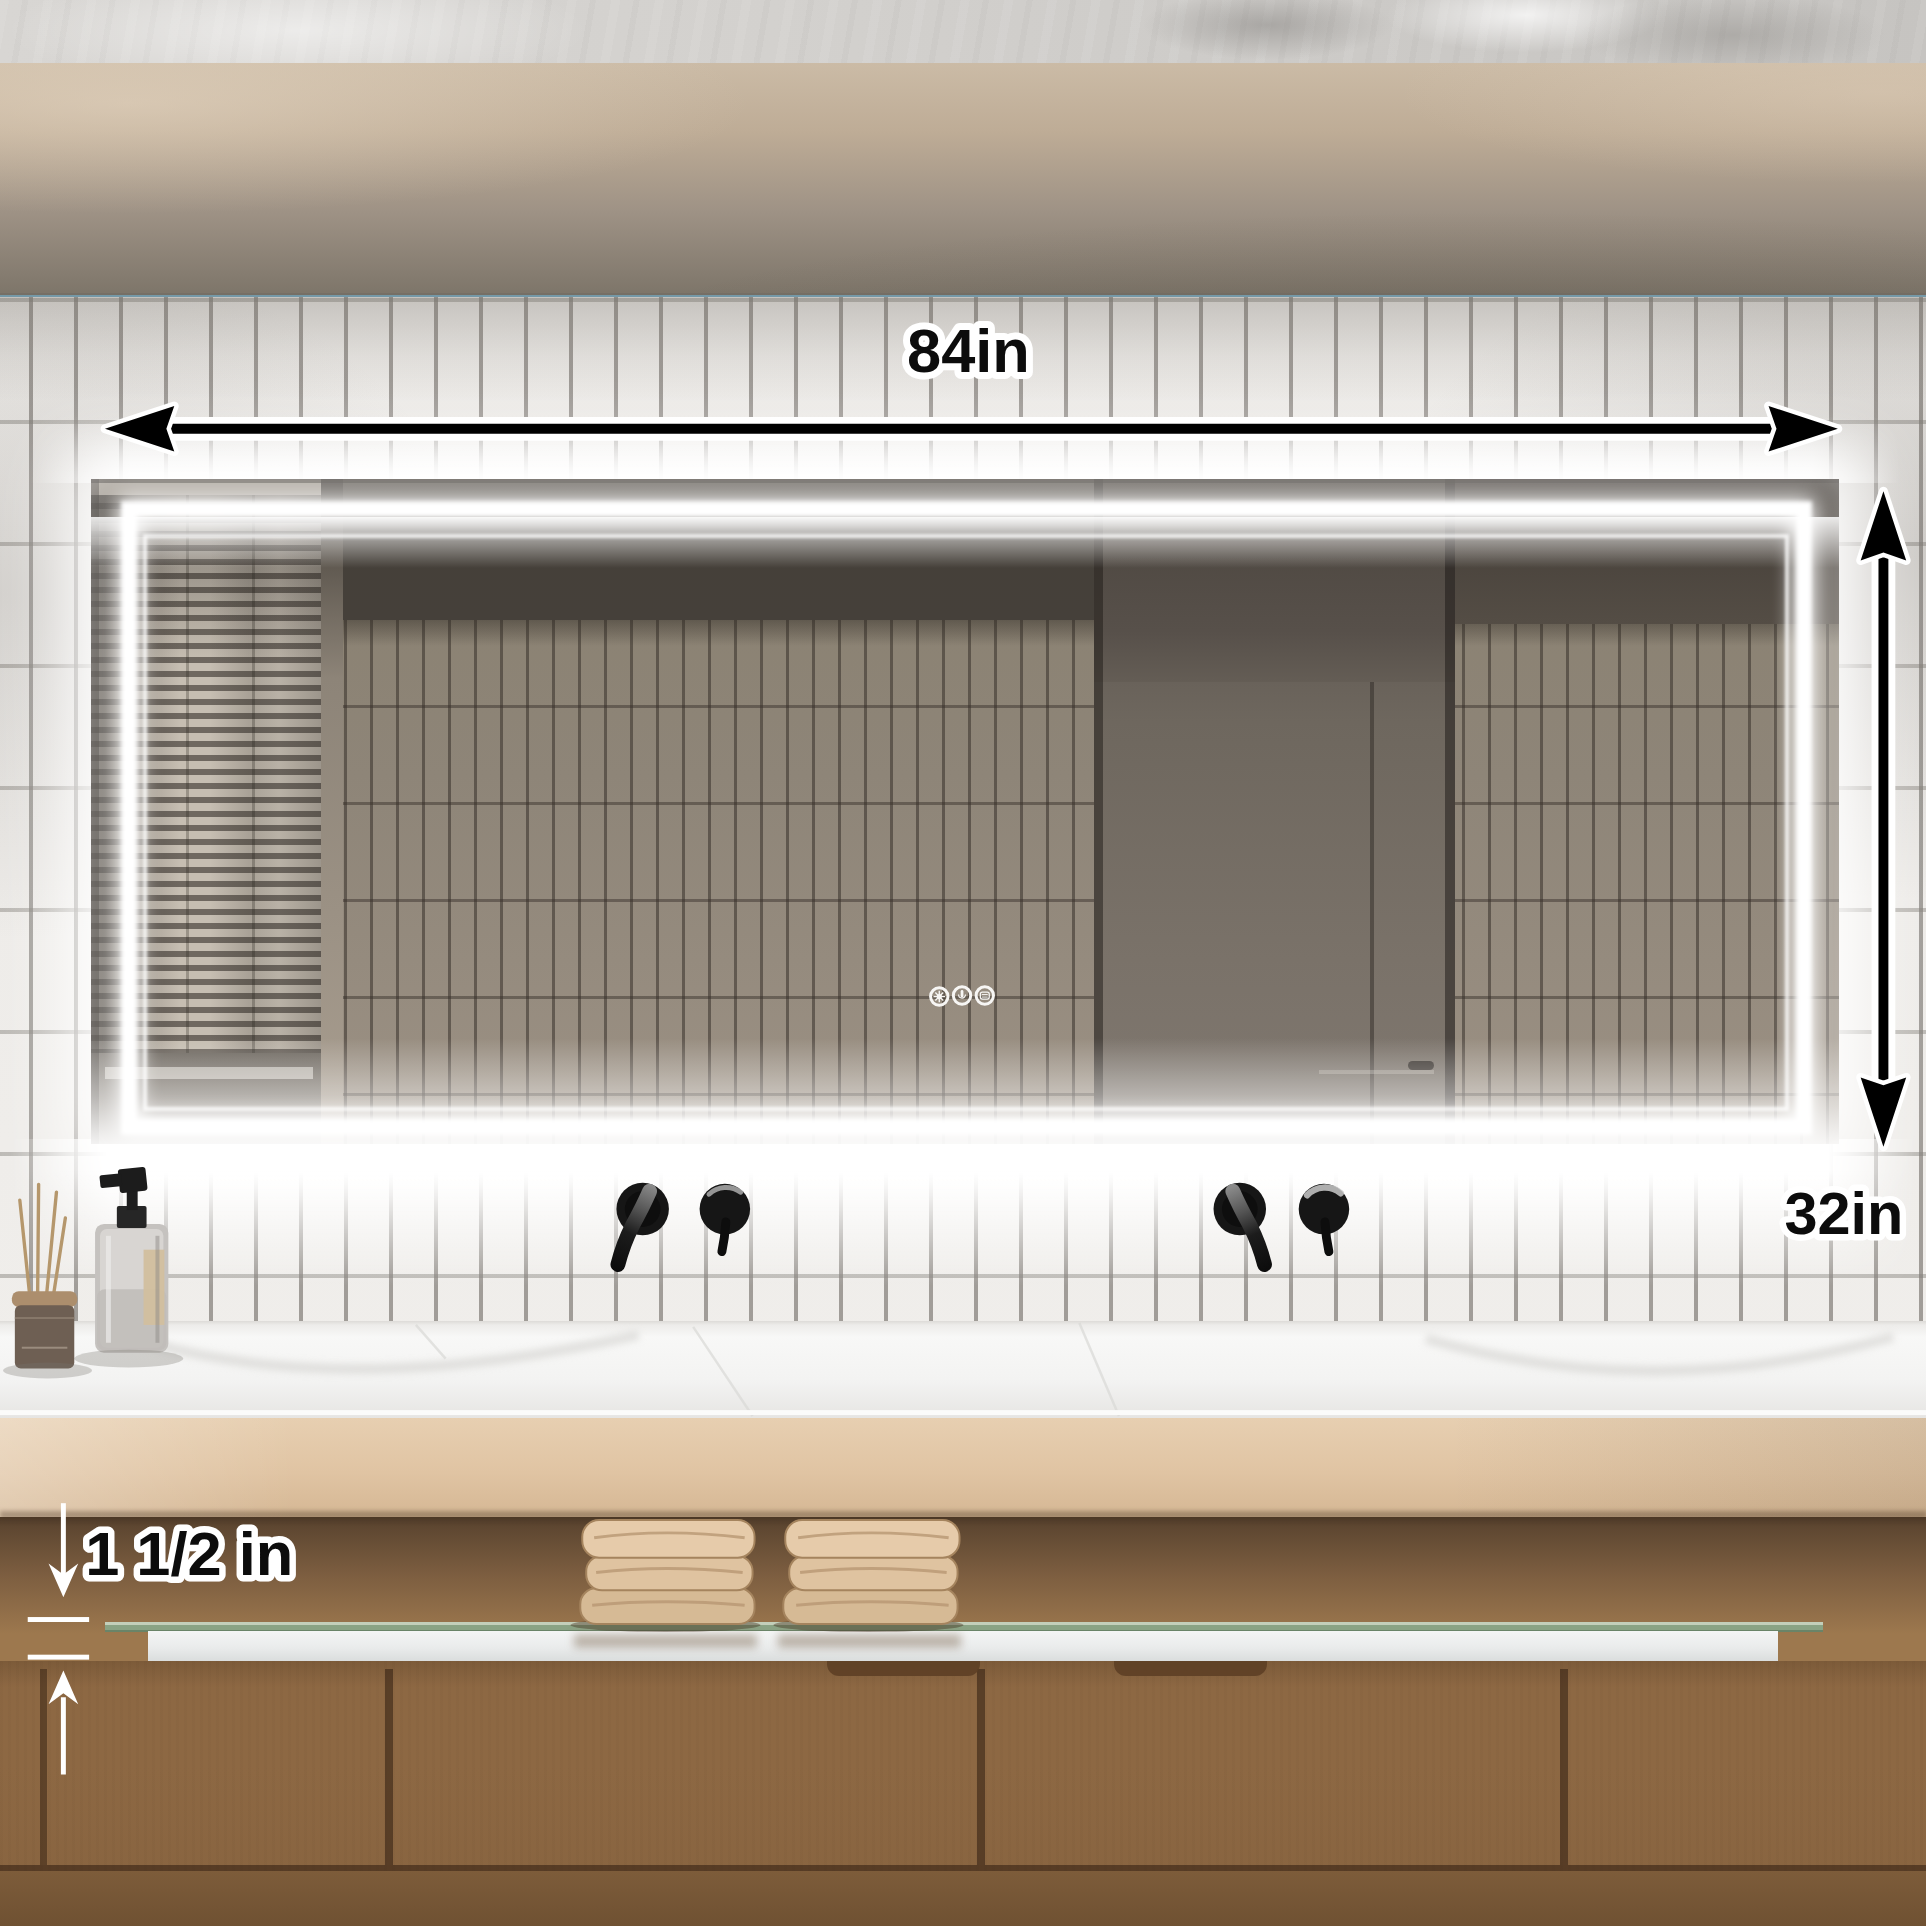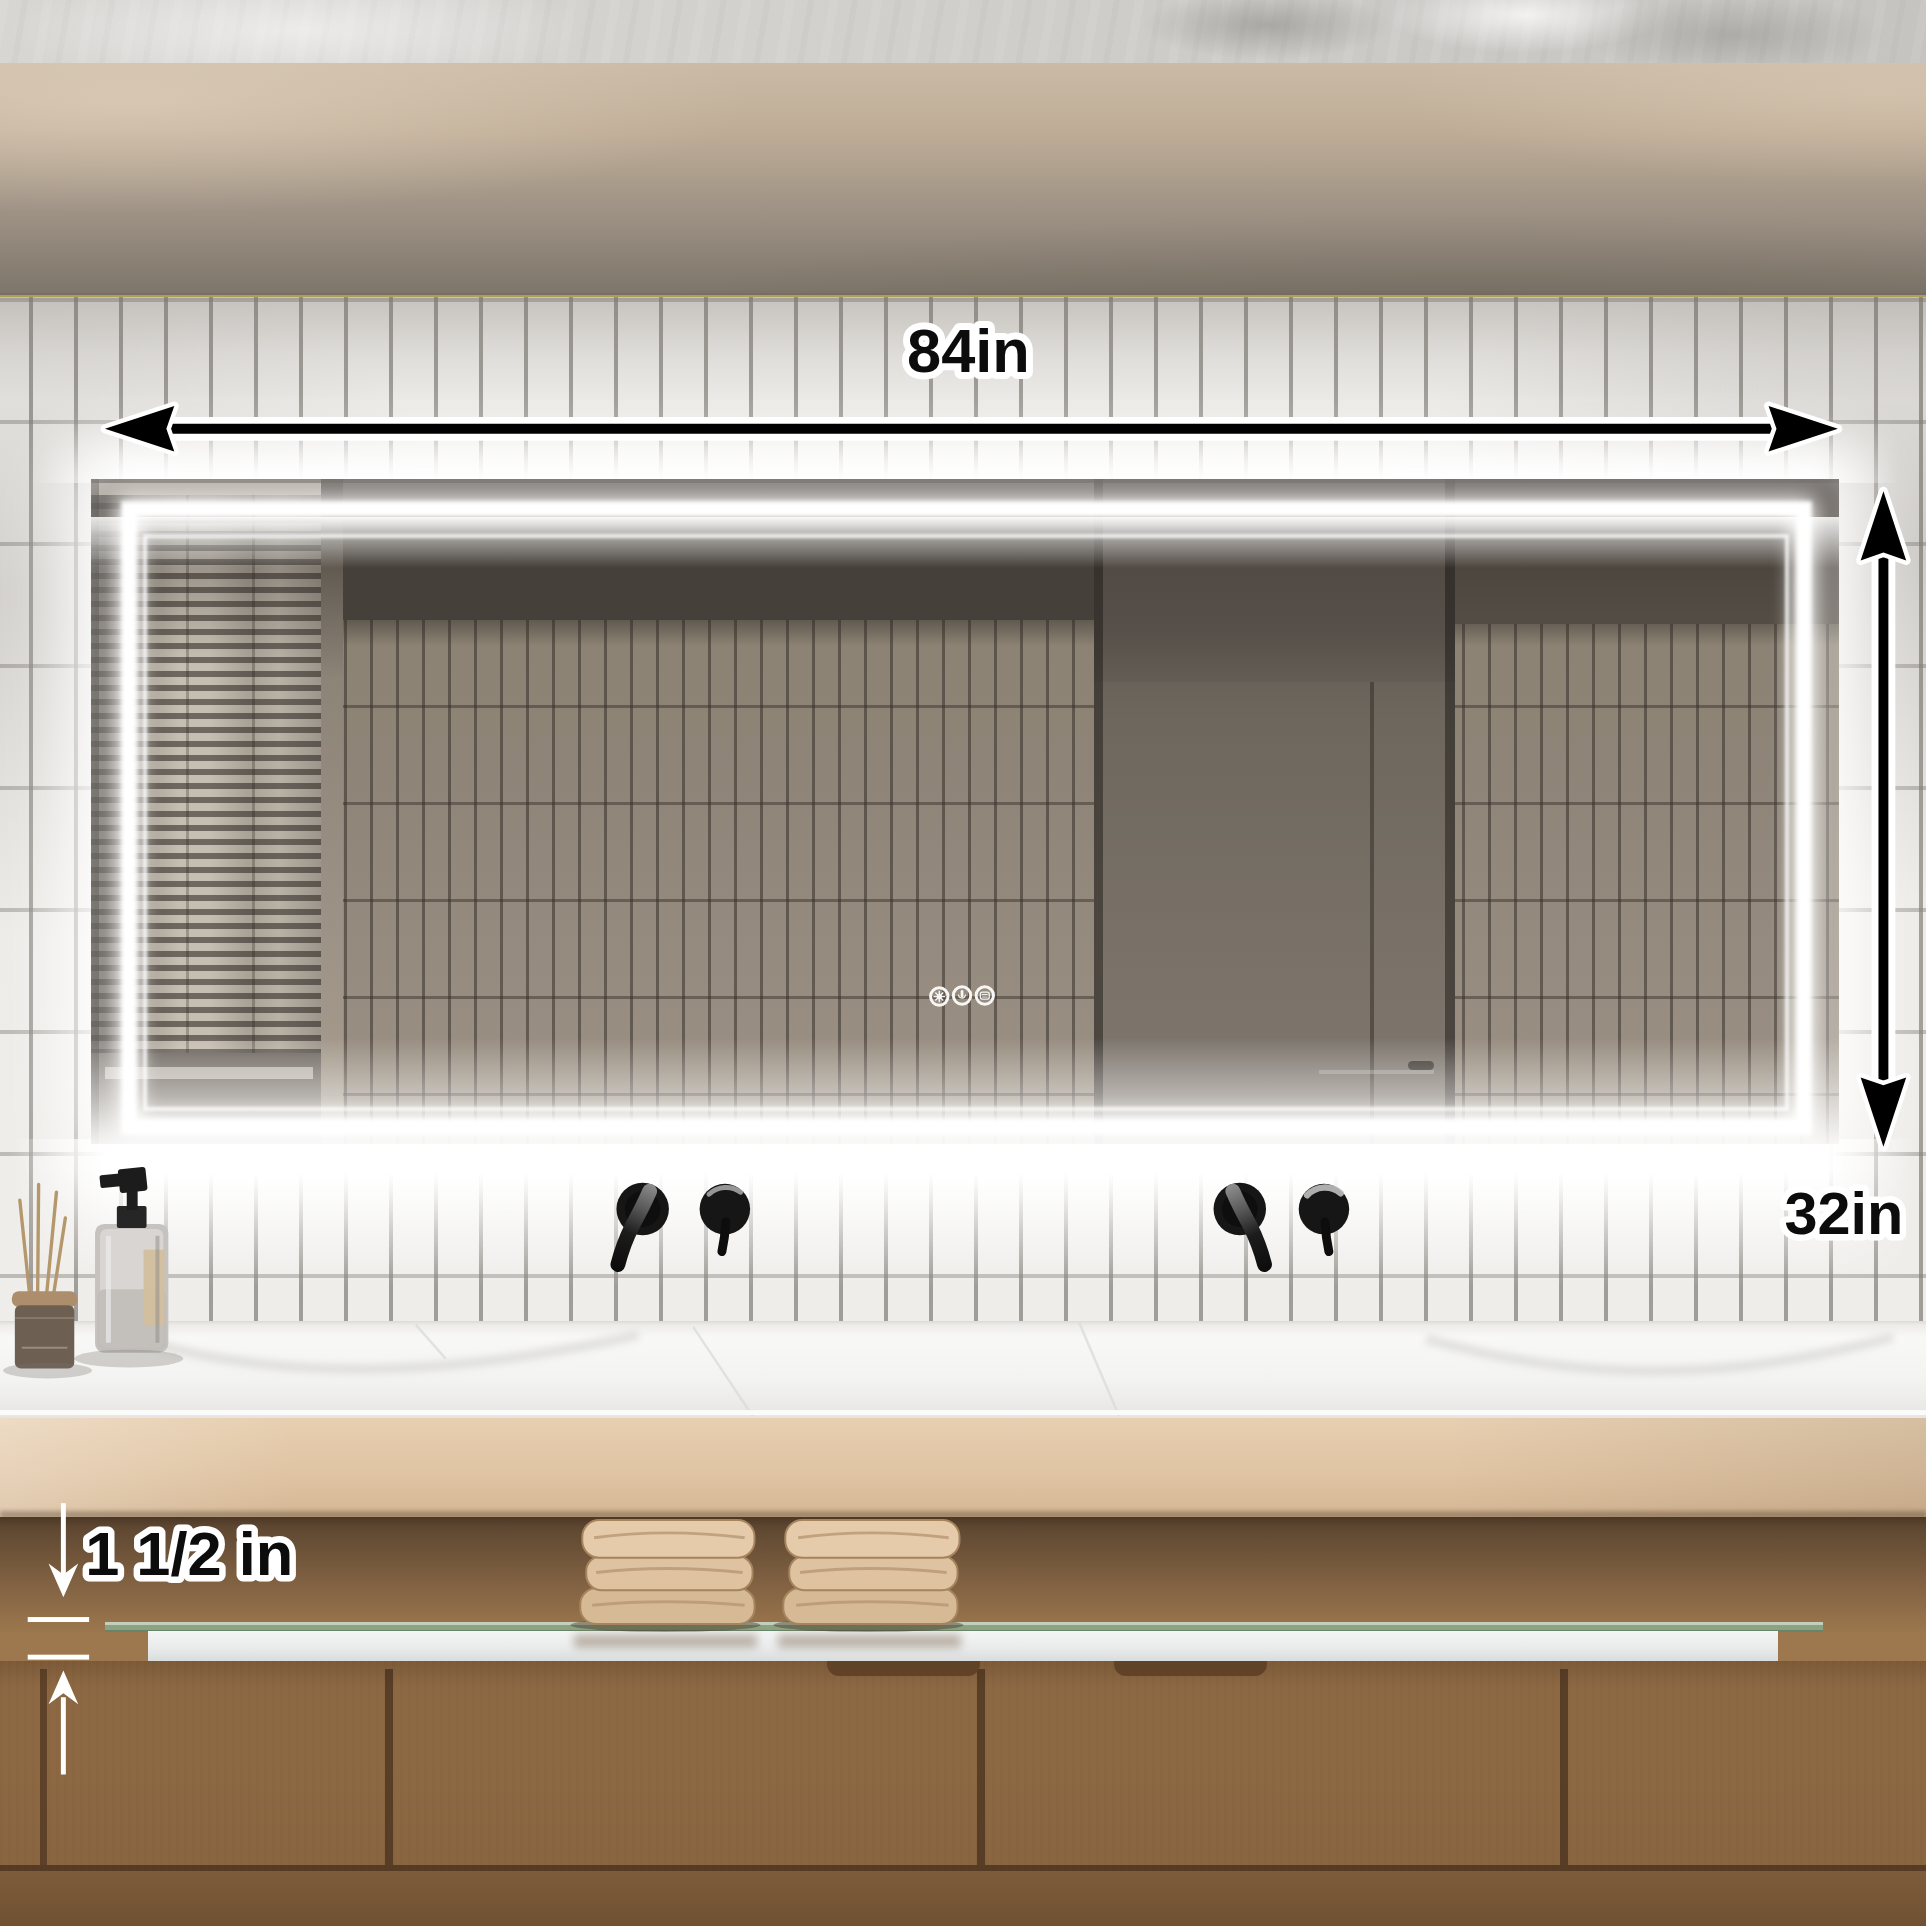--- a/index.html
+++ b/index.html
@@ -1,17 +1,17 @@
 <!DOCTYPE html>
 <html><head>
 <meta charset="utf-8">
 <style>
   html,body{margin:0;padding:0;}
   #page{position:relative;width:1927px;height:1927px;overflow:hidden;
-        font-family:"Liberation Sans",sans-serif;background:#fde047;}
+        font-family:"Liberation Sans",sans-serif;background:#7dd3fc;}
   #page div{position:absolute;}
   svg{position:absolute;left:0;top:0;}
 </style>
 </head>
 <body>
 <div id="page">
 
   <div id="topwall" style="left:0;top:0;width:1927px;height:63px;
     background:
       radial-gradient(178px 50px at 1267px 25px, rgba(125,122,119,.45), rgba(125,122,119,0) 70%),

